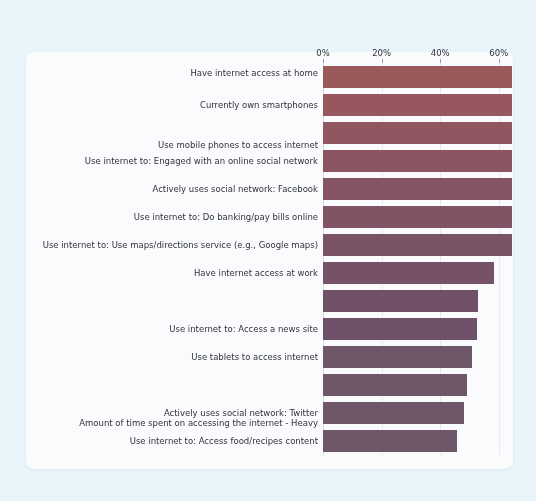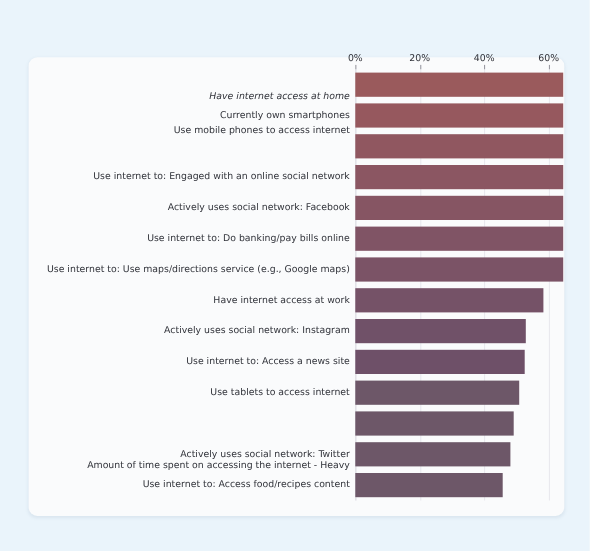--- a/index.html
+++ b/index.html
@@ -94,29 +94,28 @@
     width: 292px; 
     height: 392px;
   }
 </style>
 </head>
 <body>
 
 <div id="chart-card">
 
   <div id="labels">
-      <div class="cat-label" style="top: 21px; font-style: italic;">Have internet access at home</div>
+      <div class="cat-label" style="top: 6px;">Have internet access at home</div>
       <div class="cat-label" style="top: 37.5px;">Currently own smartphones</div>
-      <div class="cat-label" style="top: 52px; margin-left: 16px;">Use mobile phones to access internet</div>
+      <div class="cat-label" style="top: 78px; margin-left: 16px;">Use mobile phones to access internet</div>
       <div class="cat-label" style="top: 93.5px;">Use internet to: Engaged with an online social network</div>
       <div class="cat-label" style="top: 121.5px; margin-left: 18px;">Actively uses social network: Facebook</div>
       <div class="cat-label" style="top: 149.5px;">Use internet to: Do banking/pay bills online</div>
       <div class="cat-label" style="top: 177.5px;">Use internet to: Use maps/directions service (e.g., Google maps)</div>
       <div class="cat-label" style="top: 205.5px; margin-left: 44px;">Have internet access at work</div>
-      <div class="cat-label" style="top: 233.5px;">Actively uses social network: Instagram</div>
       <div class="cat-label" style="top: 261.5px;">Use internet to: Access a news site</div>
       <div class="cat-label" style="top: 289.5px;">Use tablets to access internet</div>
       <div class="cat-label" style="top: 317.5px; margin-top: 38px;">Amount of time spent on accessing the internet - Heavy</div>
       <div class="cat-label" style="top: 345.5px; margin-left: 32px;">Actively uses social network: Twitter</div>
       <div class="cat-label" style="top: 373.5px;">Use internet to: Access food/recipes content</div>
     </div>
 
   <div id="plot">
     <div id="gridlines">
         <div class="gridline axis0" style="left: 0px;"></div>

